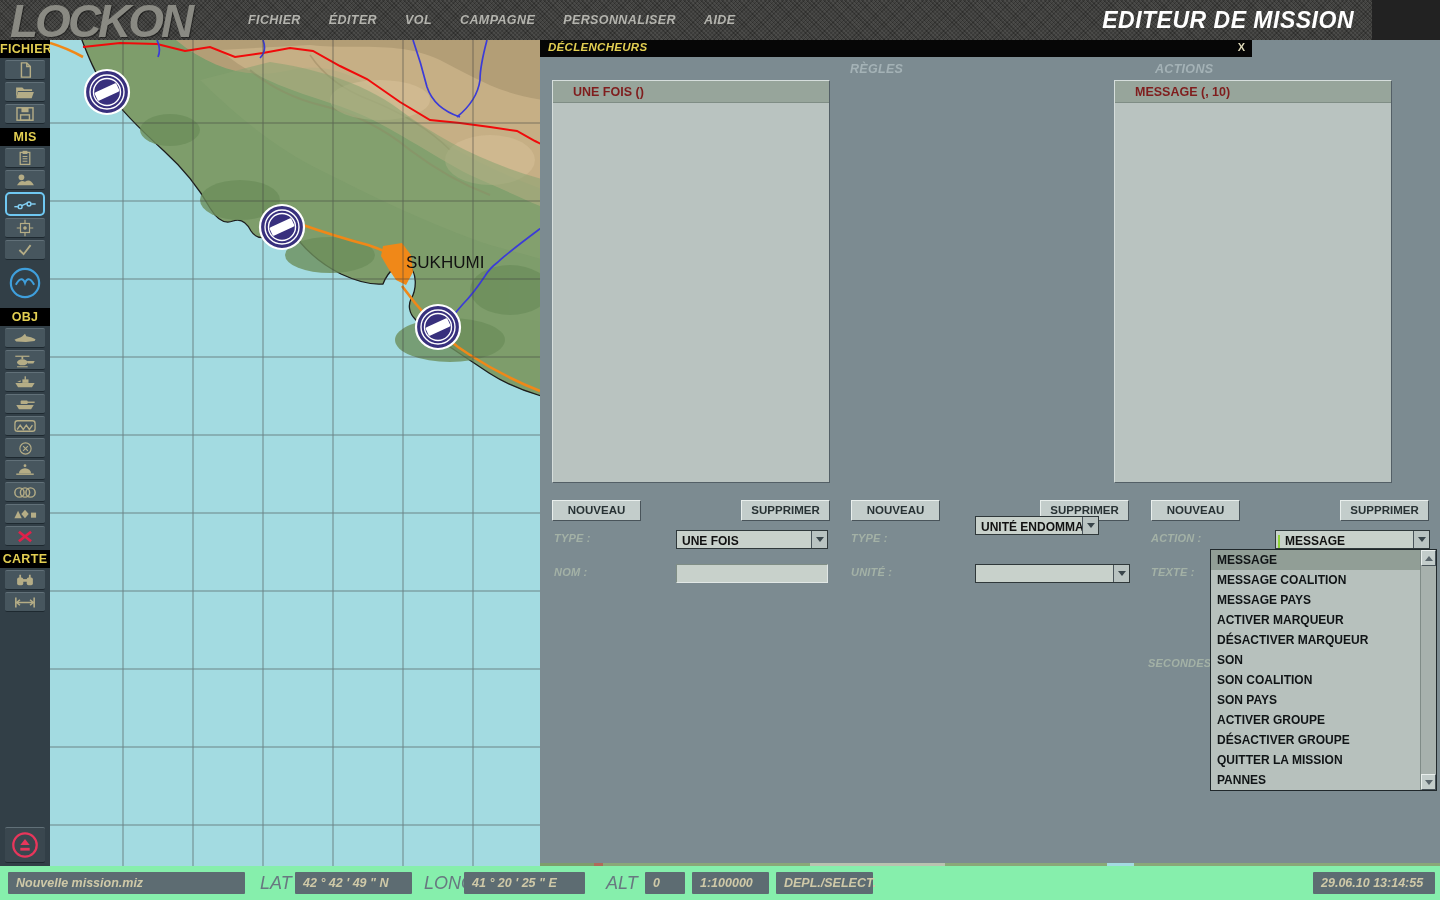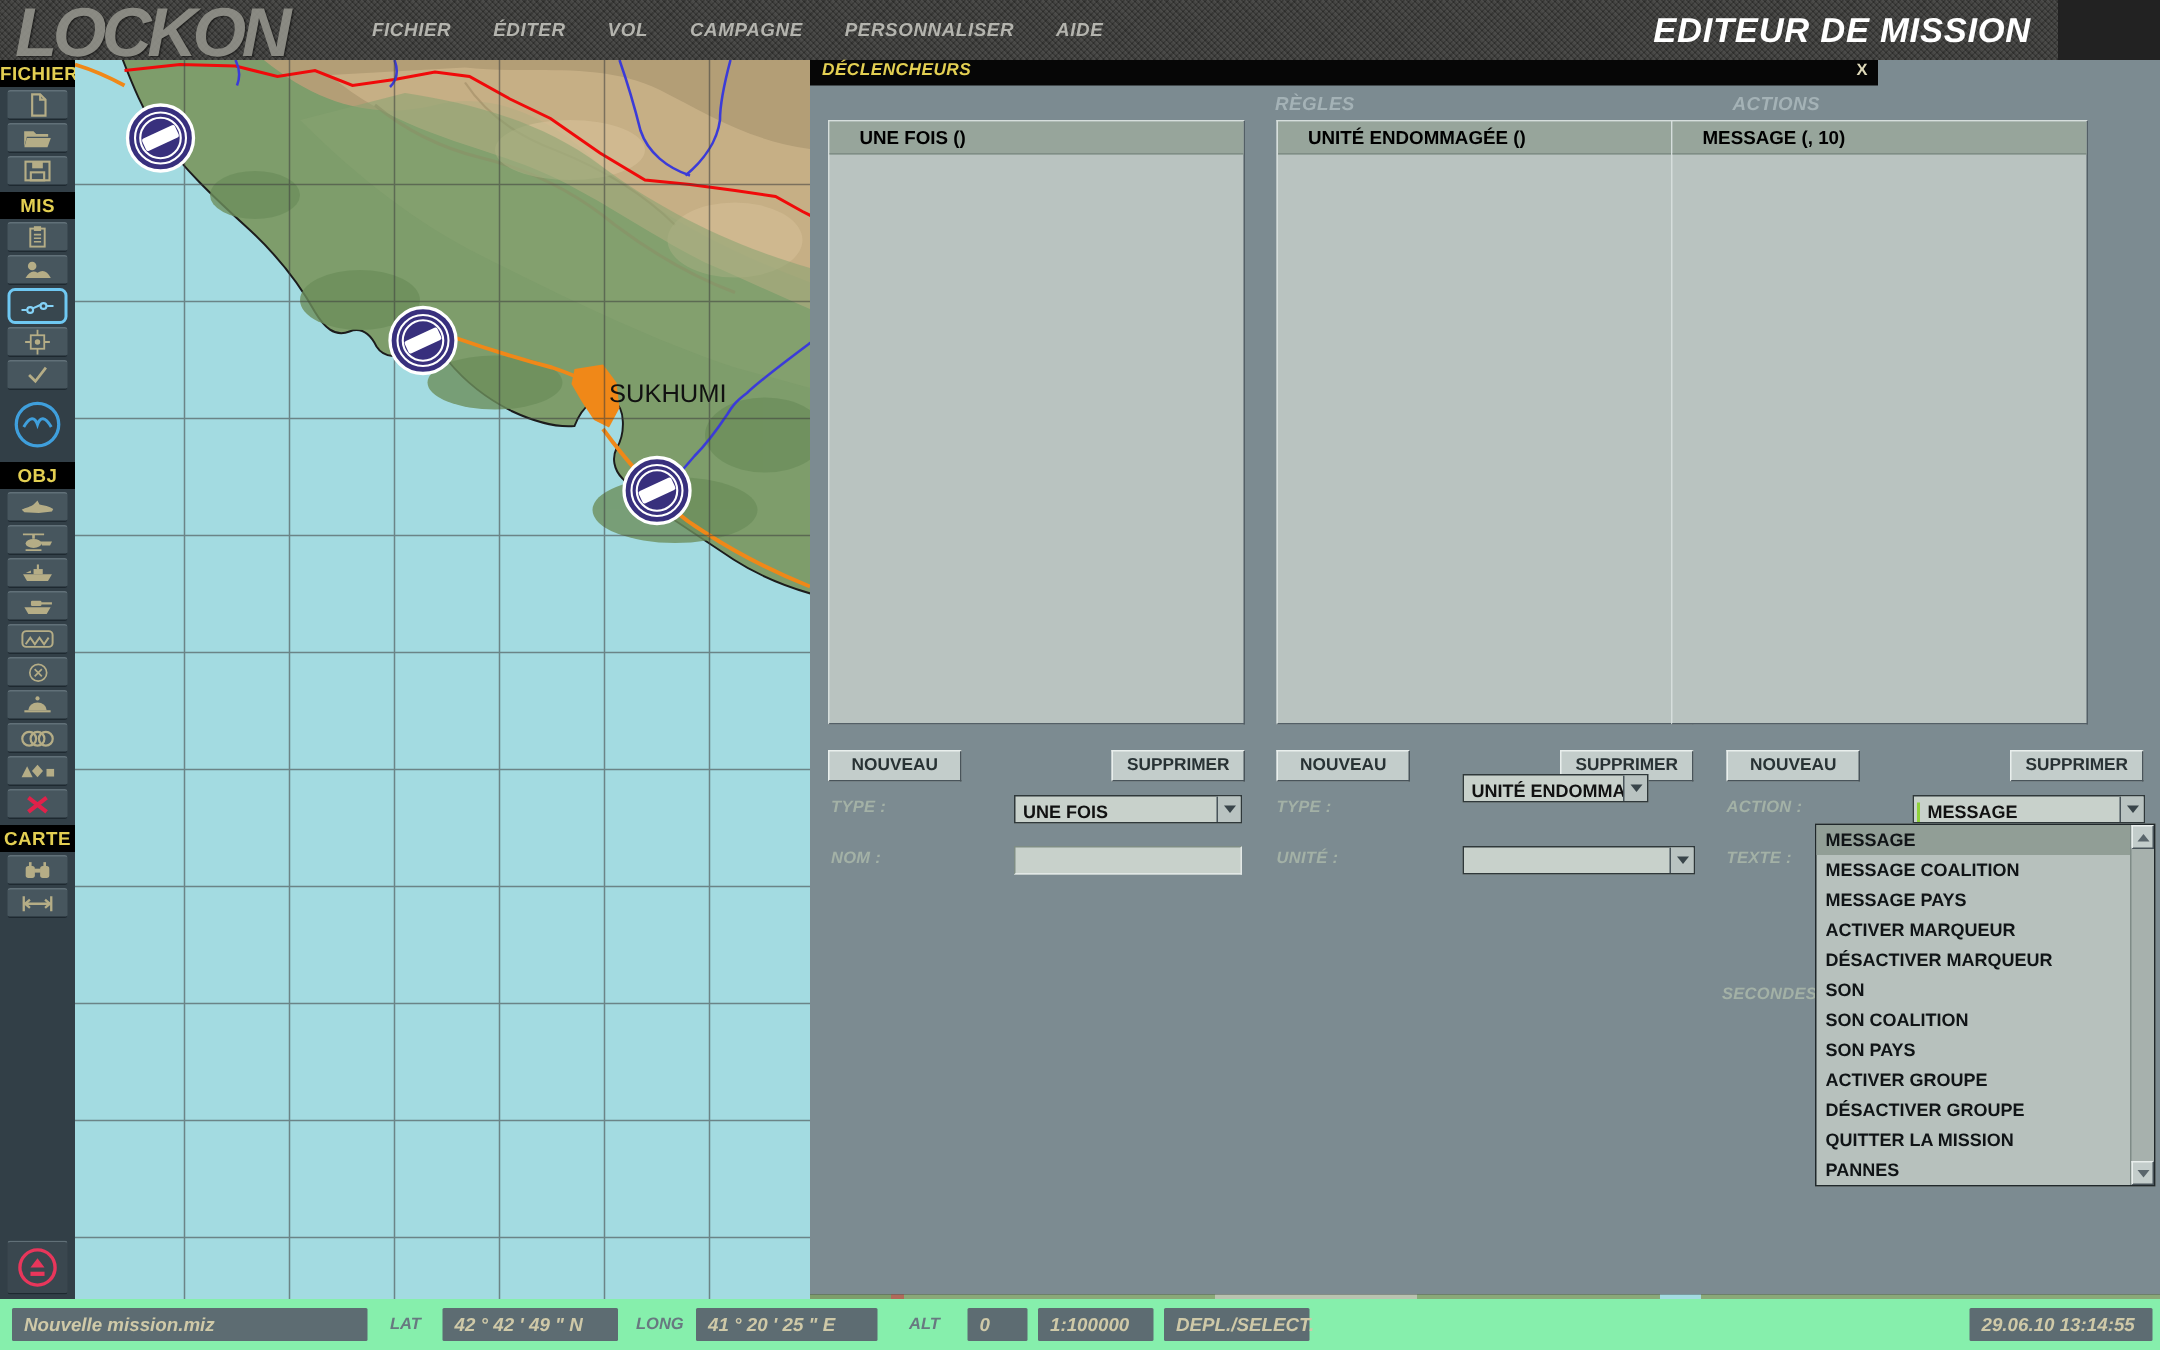--- a/index.html
+++ b/index.html
@@ -38,21 +38,21 @@
   .city-label { font-family:"Liberation Sans",sans-serif; font-size:17px; fill:#111; }
 
   
   #panel { position:absolute; left:540px; top:40px; width:900px; height:823px; background:#7c8b91; }
   #panel-titlebar { position:absolute; left:0; top:0; width:712px; height:17px; background:#060606; }
   #panel-title { position:absolute; left:8px; top:1px; font-size:11.5px; font-weight:bold; font-style:italic; color:#e3cf52; letter-spacing:.3px; }
   #panel-close { position:absolute; right:7px; top:1px; font-size:11px; font-weight:bold; color:#ddd8b8; cursor:default; }
   .col-label { position:absolute; top:22px; font-size:12.5px; font-weight:bold; font-style:italic; color:#a4b2b6; letter-spacing:.3px; }
   .listbox { position:absolute; top:40px; width:278px; height:403px; background:#b9c3c0;
     border-top:1px solid #d6dedc; border-left:1px solid #d6dedc; border-right:1px solid #535f66; border-bottom:1px solid #535f66; }
-  .listbox .sel-row { height:22px; background:#97a59b; border-bottom:1px solid #7f8d85; color:#000000;
+  .listbox .sel-row { height:22px; background:#97a59b; border-bottom:1px solid #7f8d85; color:#7f1d1d;
     font-size:12.5px; font-weight:bold; line-height:22px; padding-left:20px; }
   .pbtn { position:absolute; width:89px; height:21px; background:#c3cdcb; color:#28３234; color:#283234;
     border-top:1px solid #e9efed; border-left:1px solid #e9efed; border-right:1px solid #49545a; border-bottom:1px solid #49545a;
     font-size:11.5px; font-weight:bold; text-align:center; line-height:19px; font-family:inherit; cursor:default; }
   .flabel { position:absolute; font-size:11px; font-weight:bold; font-style:italic; color:#a3b1a6; letter-spacing:.2px; }
   .combo { position:absolute; height:19px; background:#c8d1cb; border:1px solid #2f383a; display:flex; align-items:flex-end; }
   .combo .val { flex:1; font-size:12px; font-weight:bold; color:#111; padding-left:5px; white-space:nowrap; overflow:hidden; }
   .combo .arrow { width:16px; height:100%; background:#b9c3c1; border-left:1px solid #49545a;
     display:flex; align-items:center; justify-content:center; }
   .combo .arrow:after { content:""; width:0; height:0; border-left:4px solid transparent; border-right:4px solid transparent; border-top:5px solid #39454a; }
@@ -73,21 +73,21 @@
   .dd-sbtn.down:after { border-top:5px solid #5a666c; }
 
   
   #map-sliver { position:absolute; left:540px; top:863px; width:900px; height:3px;
     background:linear-gradient(90deg,#7e9d6b 0 6%,#b06a5a 6% 7%,#8aa878 7% 30%,#b9c3b0 30% 45%,#8aa878 45% 63%,#a3dbe1 63% 66%,#8aa878 66% 100%); }
 
   
   #statusbar { position:absolute; left:0; top:866px; width:1440px; height:34px; background:#86efac; }
   .sfield { position:absolute; top:6px; height:22px; background:#5d6c72; color:#cfc9a8; font-size:12.5px; font-weight:bold; font-style:italic;
     line-height:22px; padding-left:8px; white-space:nowrap; border-radius:1px; }
-  .slabel { position:absolute; top:6px; height:22px; color:#687880; font-size:11px; font-weight:bold; font-style:italic; line-height:22px; }
+  .slabel { position:absolute; top:6px; height:22px; color:#687880; font-size:18px; font-weight:normal; font-style:italic; line-height:22px; }
 </style>
 </head>
 <body>
 
 <div id="app">
 
   <div id="topbar">
     <div id="logo">LOCKON</div>
     <div id="menu">
 
@@ -346,23 +346,20 @@
       <span id="panel-title">DÉCLENCHEURS</span>
       <span id="panel-close">X</span>
     </div>
 
     <span class="col-label" style="left:310px">RÈGLES</span>
     <span class="col-label" style="left:615px">ACTIONS</span>
 
     <div class="listbox" style="left:12px">
       <div class="sel-row">UNE FOIS ()</div>
     </div>
-    <div class="listbox" style="left:311px">
-      <div class="sel-row">UNITÉ ENDOMMAGÉE ()</div>
-    </div>
     <div class="listbox" style="left:574px">
       <div class="sel-row">MESSAGE (, 10)</div>
     </div>
 
     <button class="pbtn" style="left:12px;  top:460px">NOUVEAU</button>
     <button class="pbtn" style="left:201px; top:460px">SUPPRIMER</button>
     <button class="pbtn" style="left:311px; top:460px">NOUVEAU</button>
     <button class="pbtn" style="left:500px; top:460px">SUPPRIMER</button>
     <button class="pbtn" style="left:611px; top:460px">NOUVEAU</button>
     <button class="pbtn" style="left:800px; top:460px">SUPPRIMER</button>

